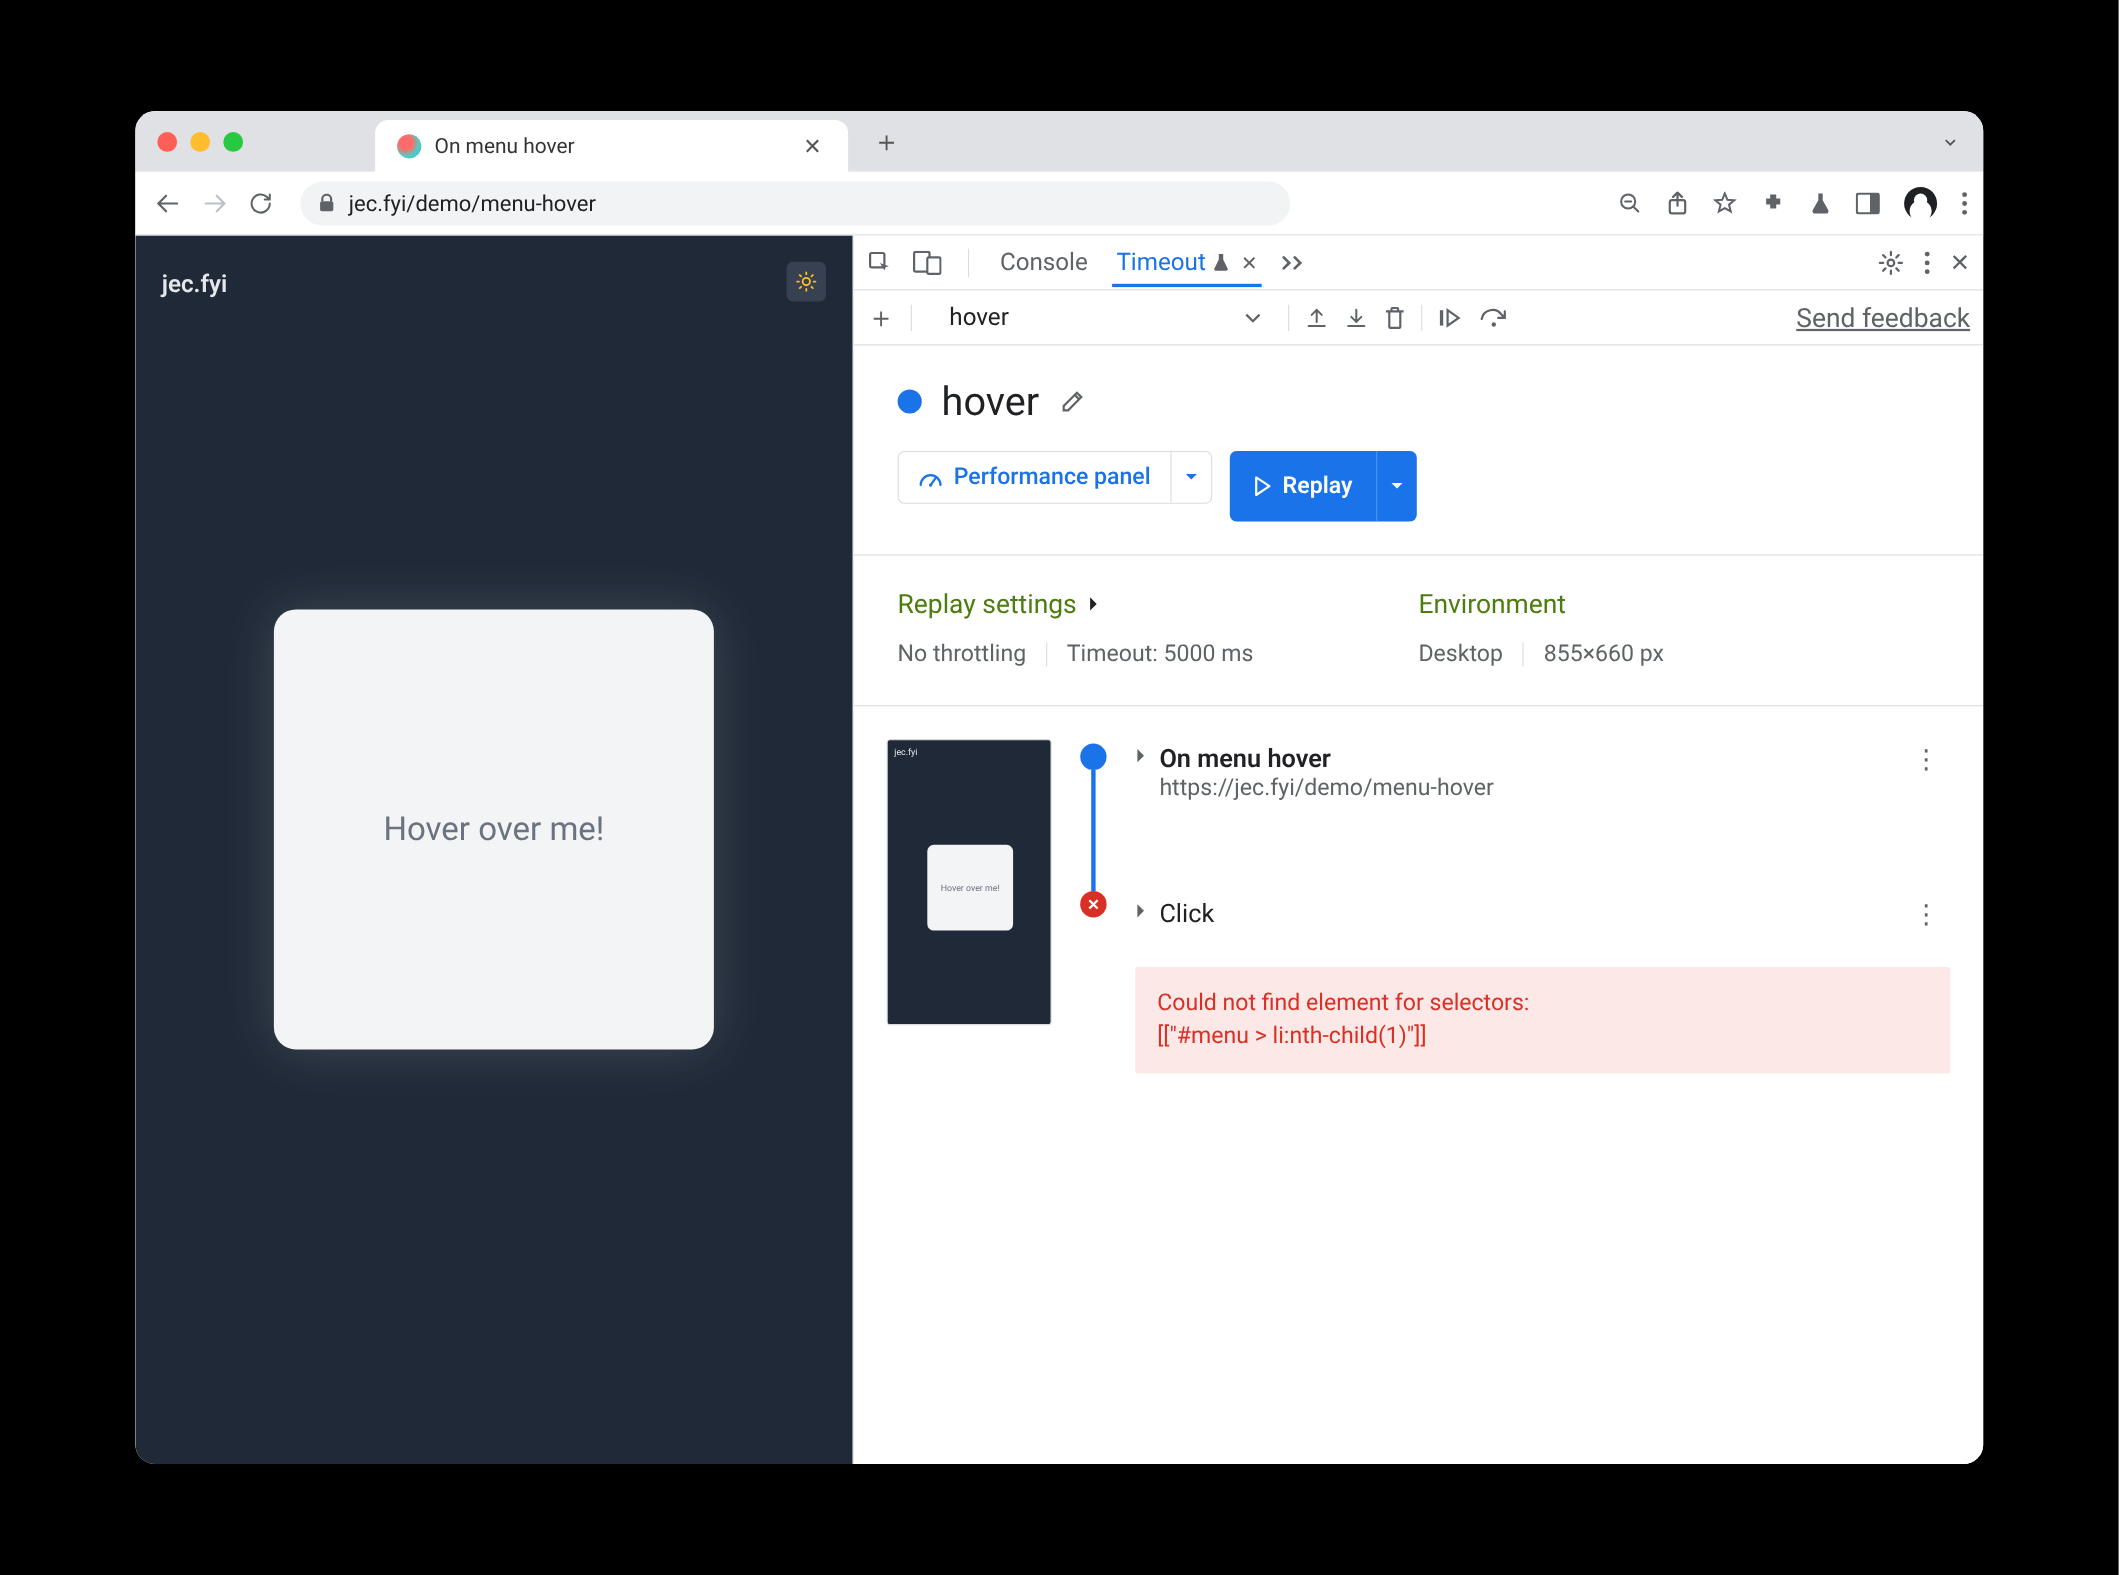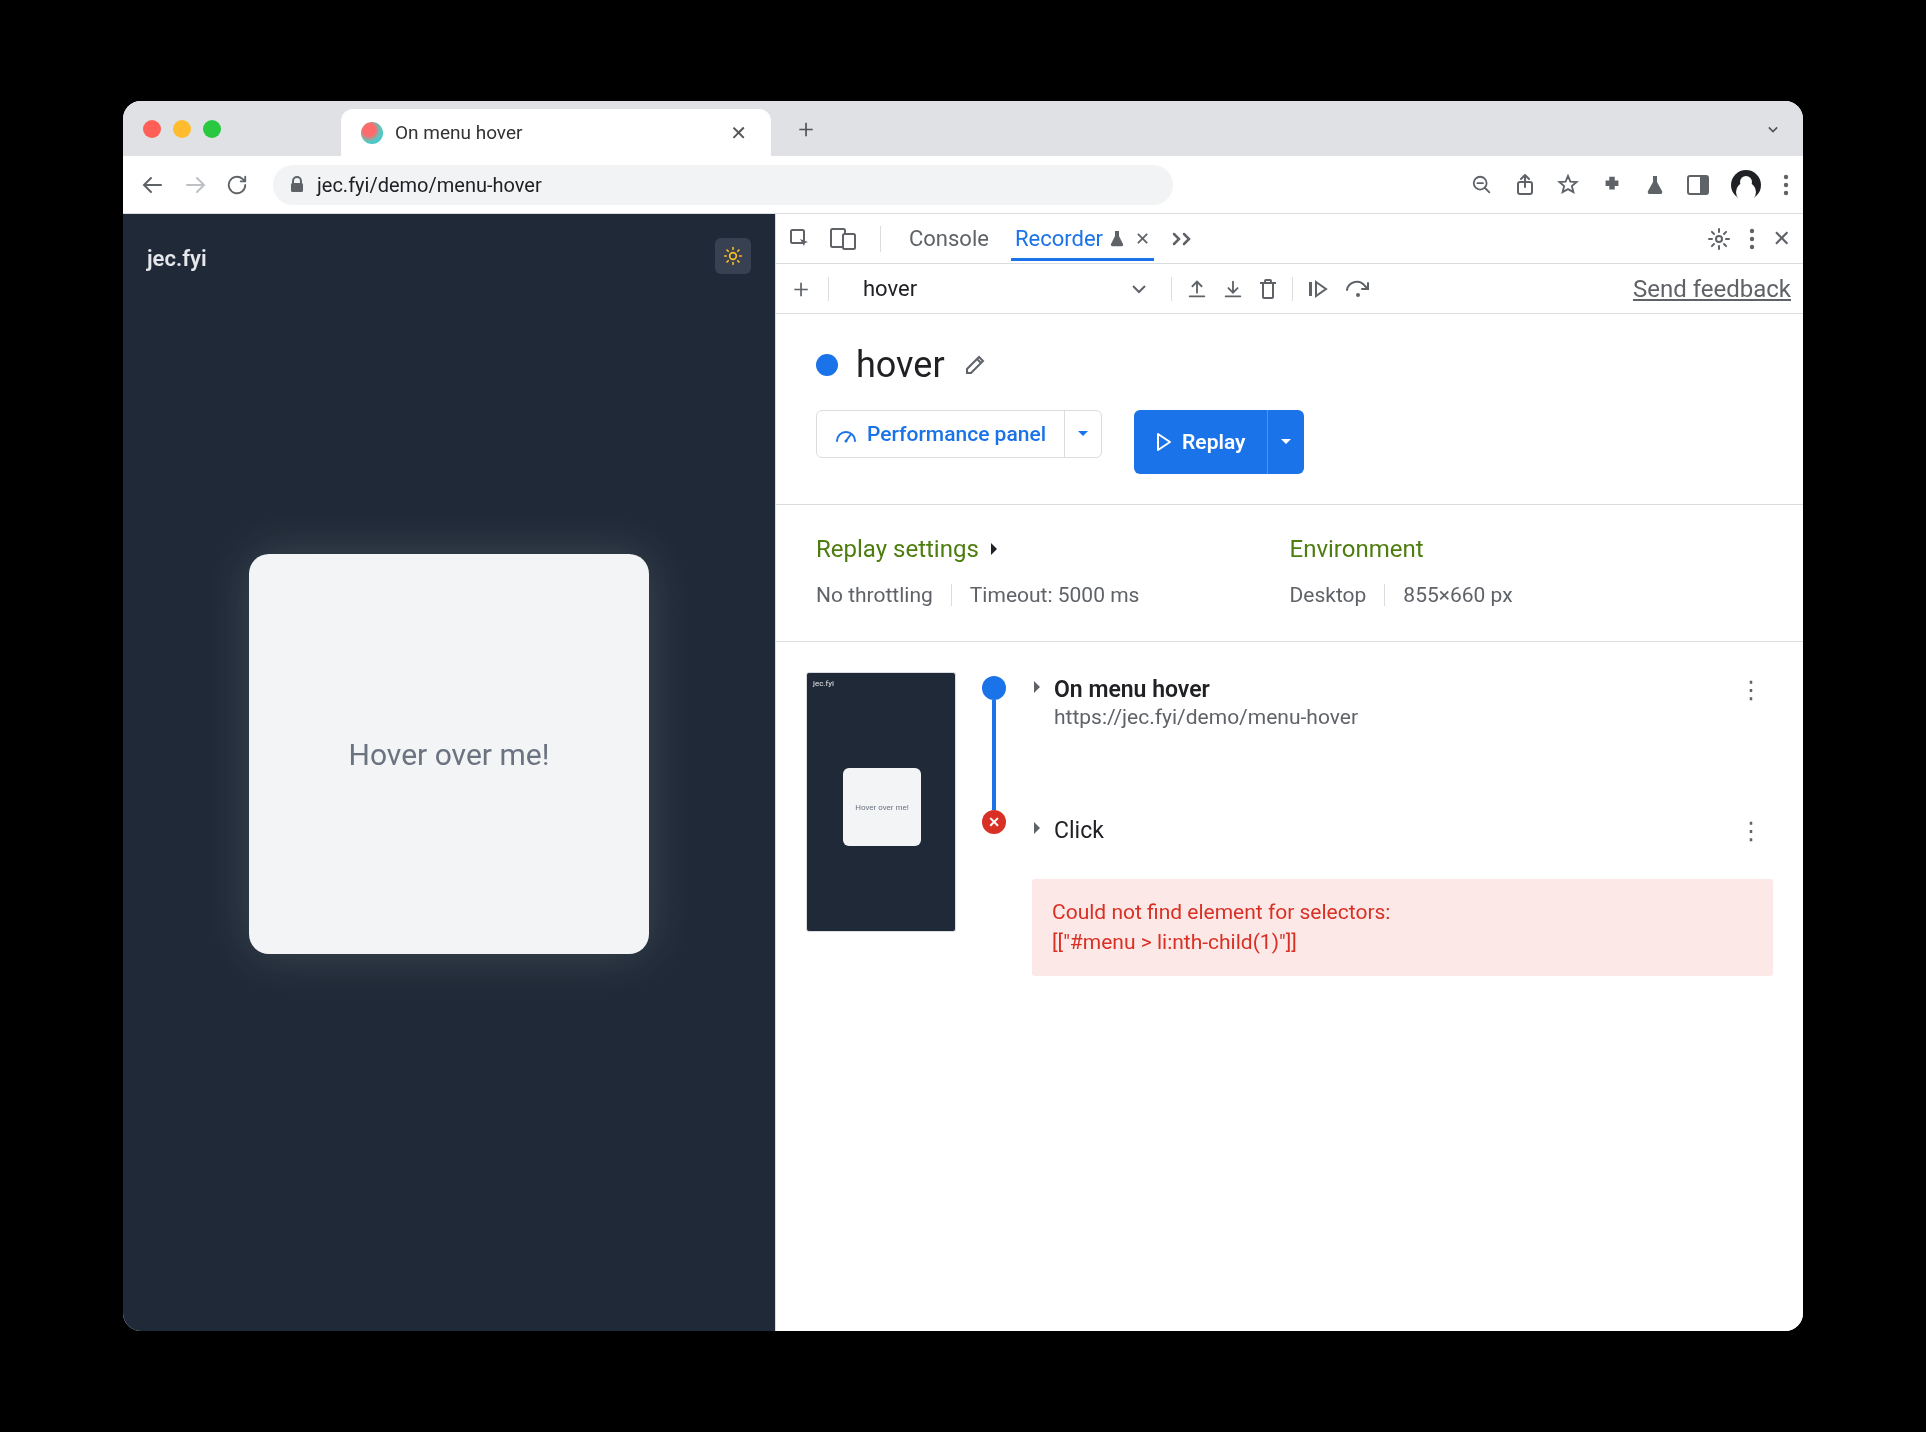--- a/index.html
+++ b/index.html
@@ -51,21 +51,21 @@
 .rec-name { font-size: 22px; color: #202124; margin-left: 20px; }
 .rec-toolbar .rsep { width: 1px; height: 24px; background: #dadce0; }
 .feedback { margin-left: auto; font-size: 24px; text-decoration: underline; color: #5f6368; }
 
 .rec-body { flex: 1; overflow: auto; }
 .rec-title-row { padding: 30px 40px 24px; display: flex; align-items: center; gap: 18px; }
 .blue-dot { width: 22px; height: 22px; border-radius: 50%; background: #1a73e8; }
 .rec-title { font-size: 36px; color: #202124; }
 .pen { color: #5f6368; }
 
-.button-row { padding: 0 40px 30px; display: flex; gap: 32px; }
+.button-row { padding: 0 40px 30px; display: flex; gap: 16px; }
 .btn-outline { display: flex; align-items: center; height: 48px; border: 1px solid #dadce0; border-radius: 6px; background: #fff; color: #1a73e8; font-size: 21px; font-weight: 500; }
 .btn-outline .main { padding: 0 18px; display: flex; align-items: center; gap: 10px; }
 .btn-outline .dd { border-left: 1px solid #dadce0; padding: 0 12px; height: 100%; display: flex; align-items: center; }
 .btn-primary { display: flex; align-items: center; height: 64px; background: #1a73e8; border-radius: 6px; color: #fff; font-size: 21px; font-weight: 600; }
 .btn-primary .main { padding: 0 22px; display: flex; align-items: center; gap: 10px; }
 .btn-primary .dd { border-left: 1px solid #4a95f0; padding: 0 12px; height: 100%; display: flex; align-items: center; }
 
 .settings { border-top: 1px solid #dadce0; border-bottom: 1px solid #dadce0; padding: 30px 40px 34px; display: flex; }
 .settings-col { flex: 1; }
 .settings-head { font-size: 24px; color: #4d7c0f; margin-bottom: 20px; display: flex; align-items: center; gap: 10px; }
@@ -216,21 +216,21 @@
           </span>
         <span class="dt-icon">
             <svg width="26" height="22" viewBox="0 0 26 22">
               <rect x="1" y="1" width="14" height="18" rx="1.5" fill="none" stroke="#5f6368" stroke-width="2"></rect>
               <rect x="13" y="6" width="12" height="15" rx="1.5" fill="#fff" stroke="#5f6368" stroke-width="2"></rect>
             </svg>
           </span>
         <div style="width:1px;height:26px;background:#dadce0;margin:0 6px"></div>
         <span class="dt-tab unsel">Console</span>
         <span class="dt-tab active">
-          <span>Recorder</span>
+          <span>Timeout</span>
           <svg width="16" height="18" viewBox="0 0 16 18">
               <path d="M5 1h6M6 1v5l-4 8a1.5 1.5 0 0 0 1.3 2.2h9.4A1.5 1.5 0 0 0 14 14l-4-8V1" fill="#5f6368"></path>
             </svg>
           <span style="font-size:18px;color:#5f6368;margin-left:4px">✕</span>
         </span>
         <span class="dt-icon">
             <svg width="20" height="14" viewBox="0 0 20 14">
               <path d="M2 2l5 5-5 5M12 2l5 5-5 5" fill="none" stroke="#5f6368" stroke-width="2.5" stroke-linecap="round"></path>
             </svg>
           </span>

